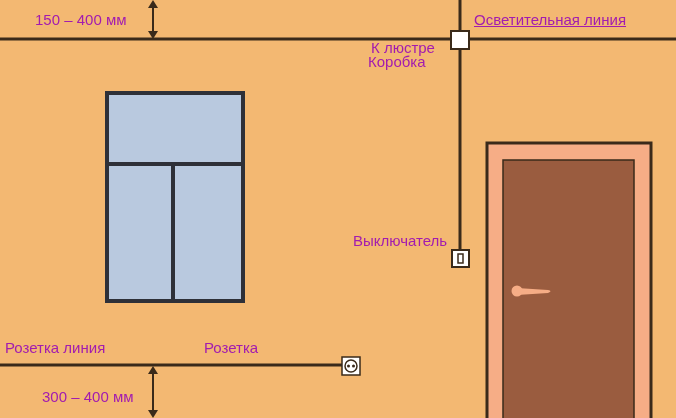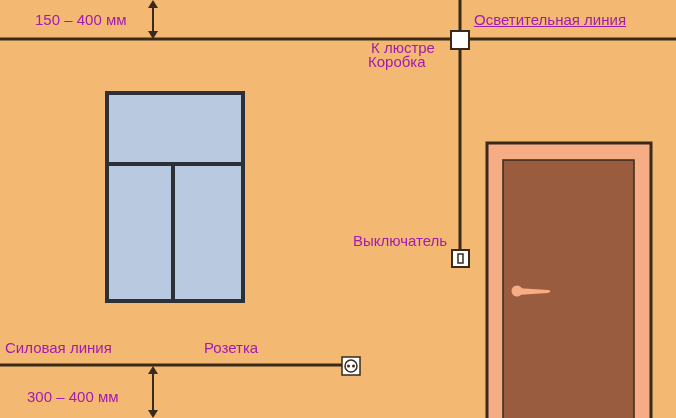--- a/index.html
+++ b/index.html
@@ -58,15 +58,15 @@
     <polygon points="148,374 153,366 158,374" stroke="none"></polygon>
     <polygon points="148,410 153,418 158,410" stroke="none"></polygon>
   </g>
 </svg>
 
 <div class="lbl" style="left:35px;top:12px;">150 – 400 мм</div>
 <div class="lbl" style="left:371px;top:12px;margin-top:28px;">К люстре</div>
 <div class="lbl" style="left:474px;top:12px;text-decoration:underline;">Осветительная линия</div>
 <div class="lbl" style="left:368px;top:54px;">Коробка</div>
 <div class="lbl" style="left:334px;top:233px;margin-left:19px;">Выключатель</div>
-<div class="lbl" style="left:5px;top:340px;">Силовая линия</div>
+<div class="lbl" style="left:5px;top:340px;">Розетка линия</div>
 <div class="lbl" style="left:204px;top:340px;">Розетка</div>
-<div class="lbl" style="left:27px;top:389px;">300 – 400 мм</div>
+<div class="lbl" style="left:42px;top:389px;">300 – 400 мм</div>
 
 </body></html>

